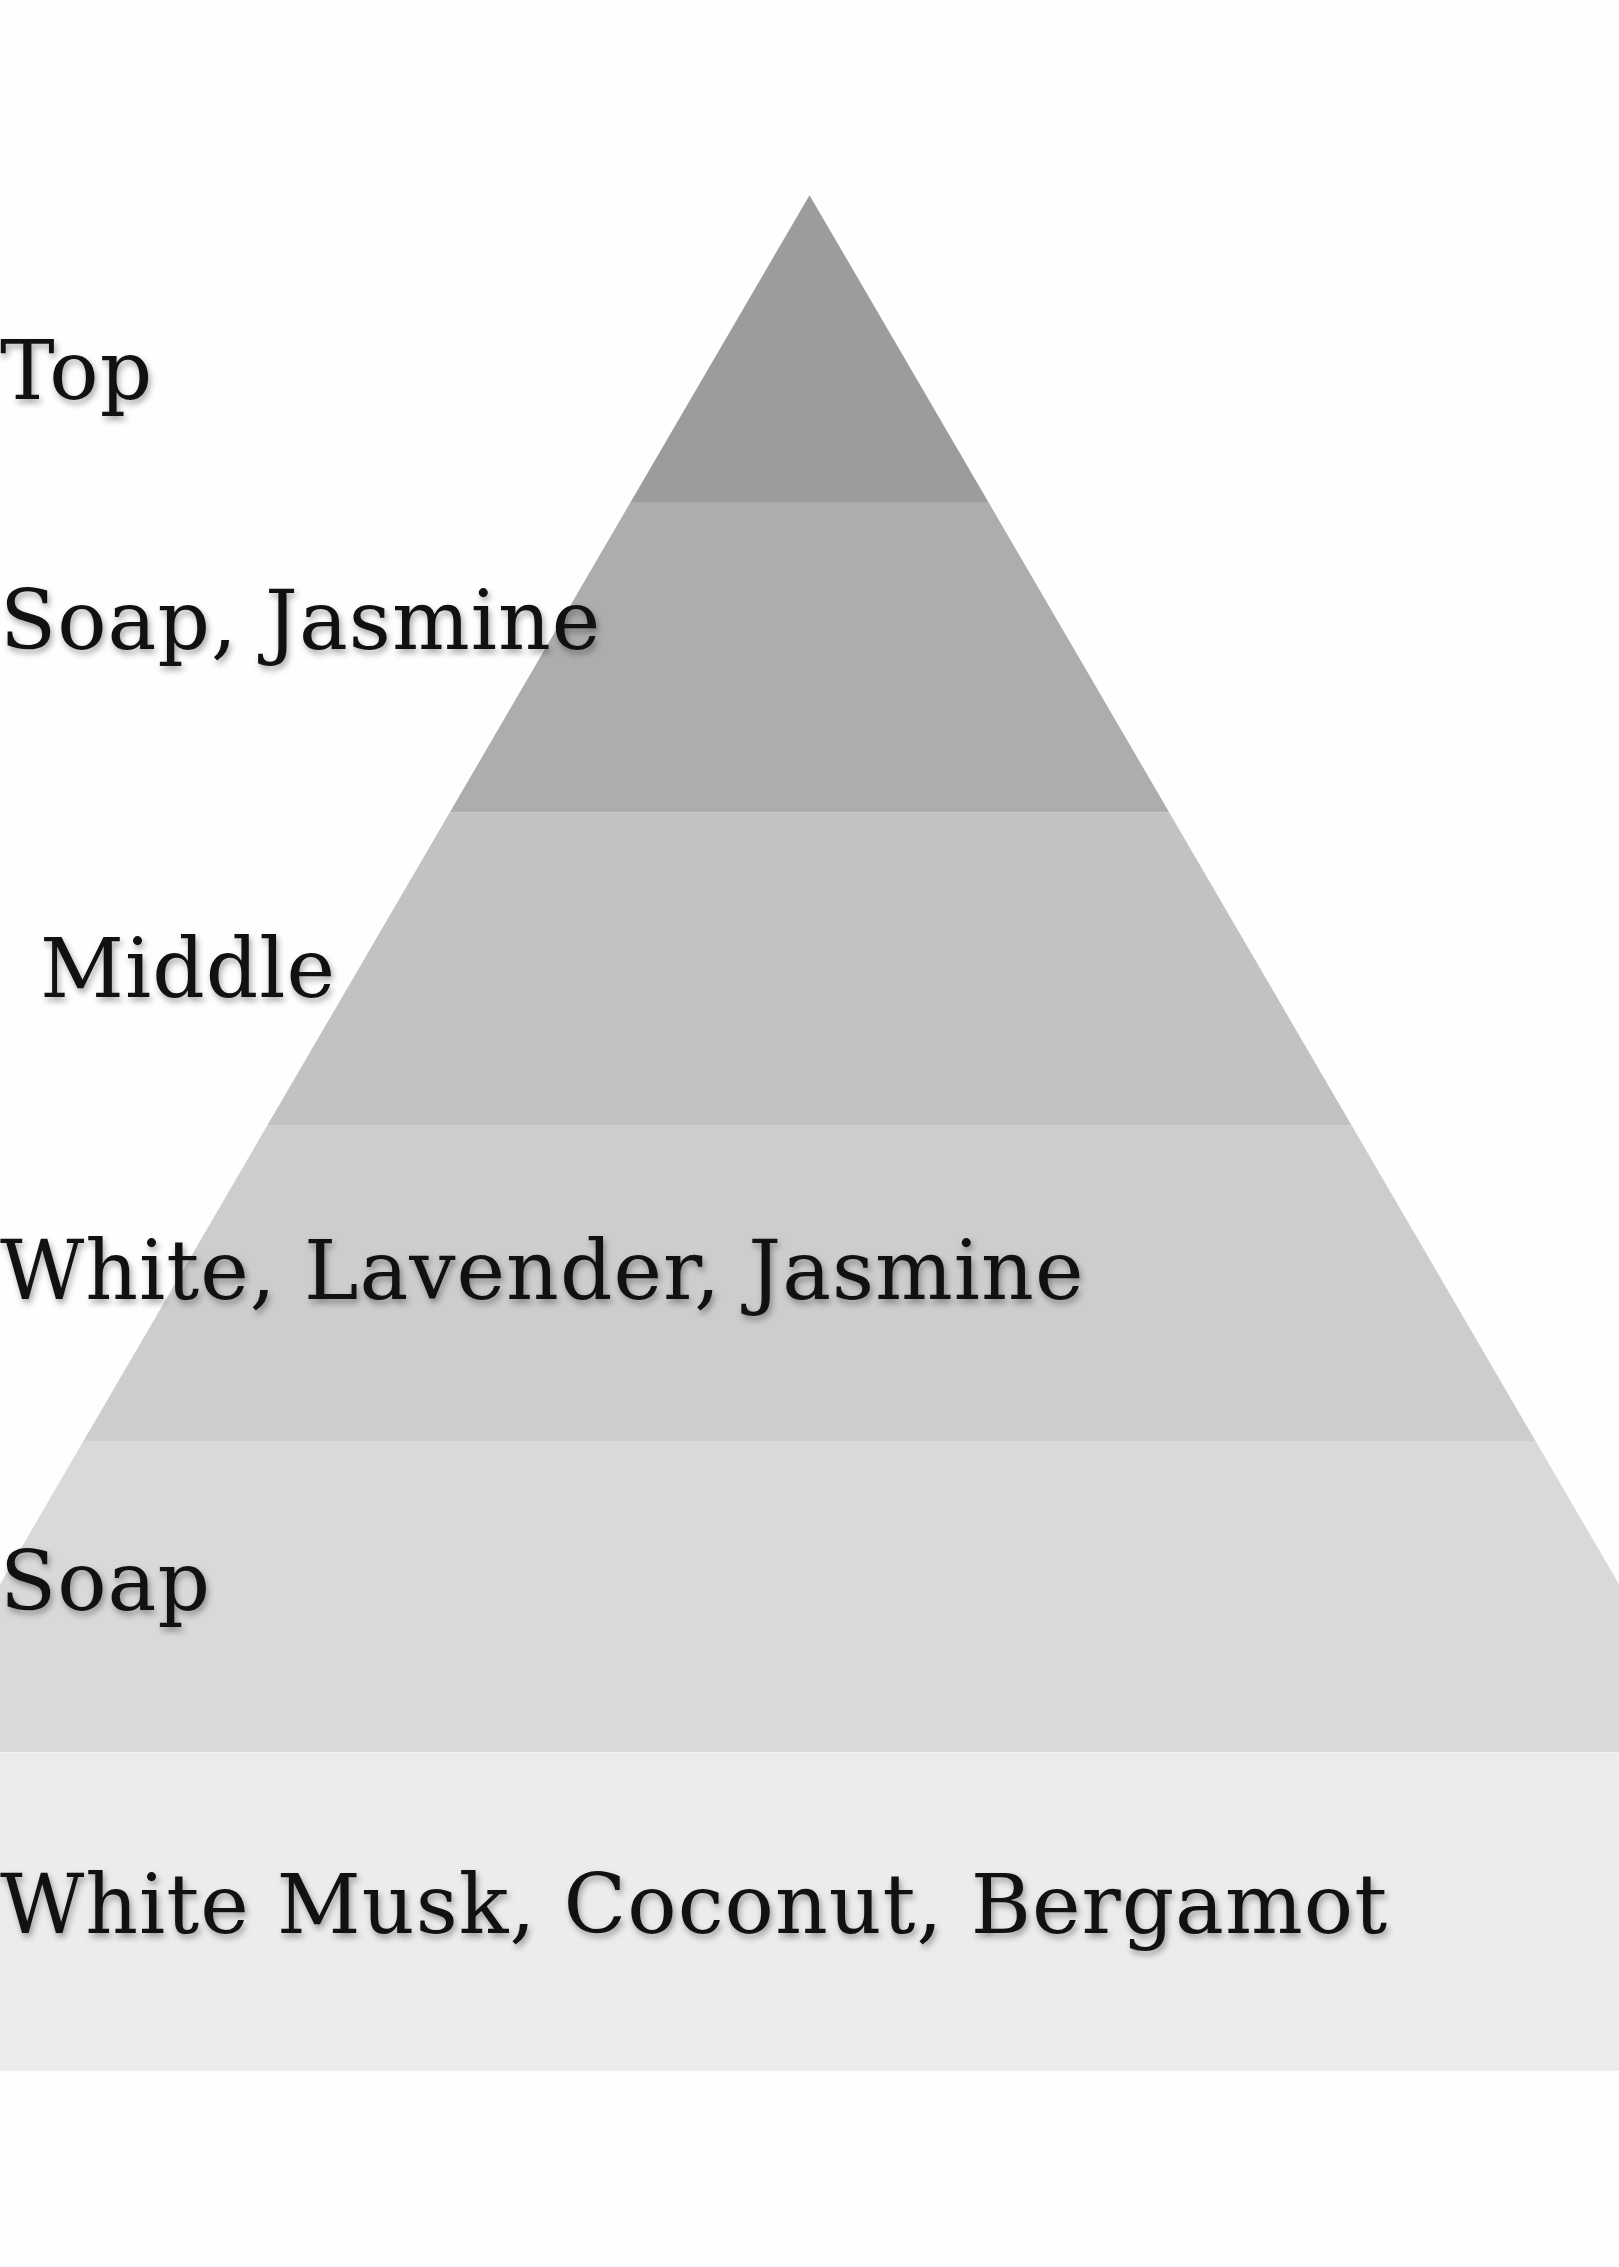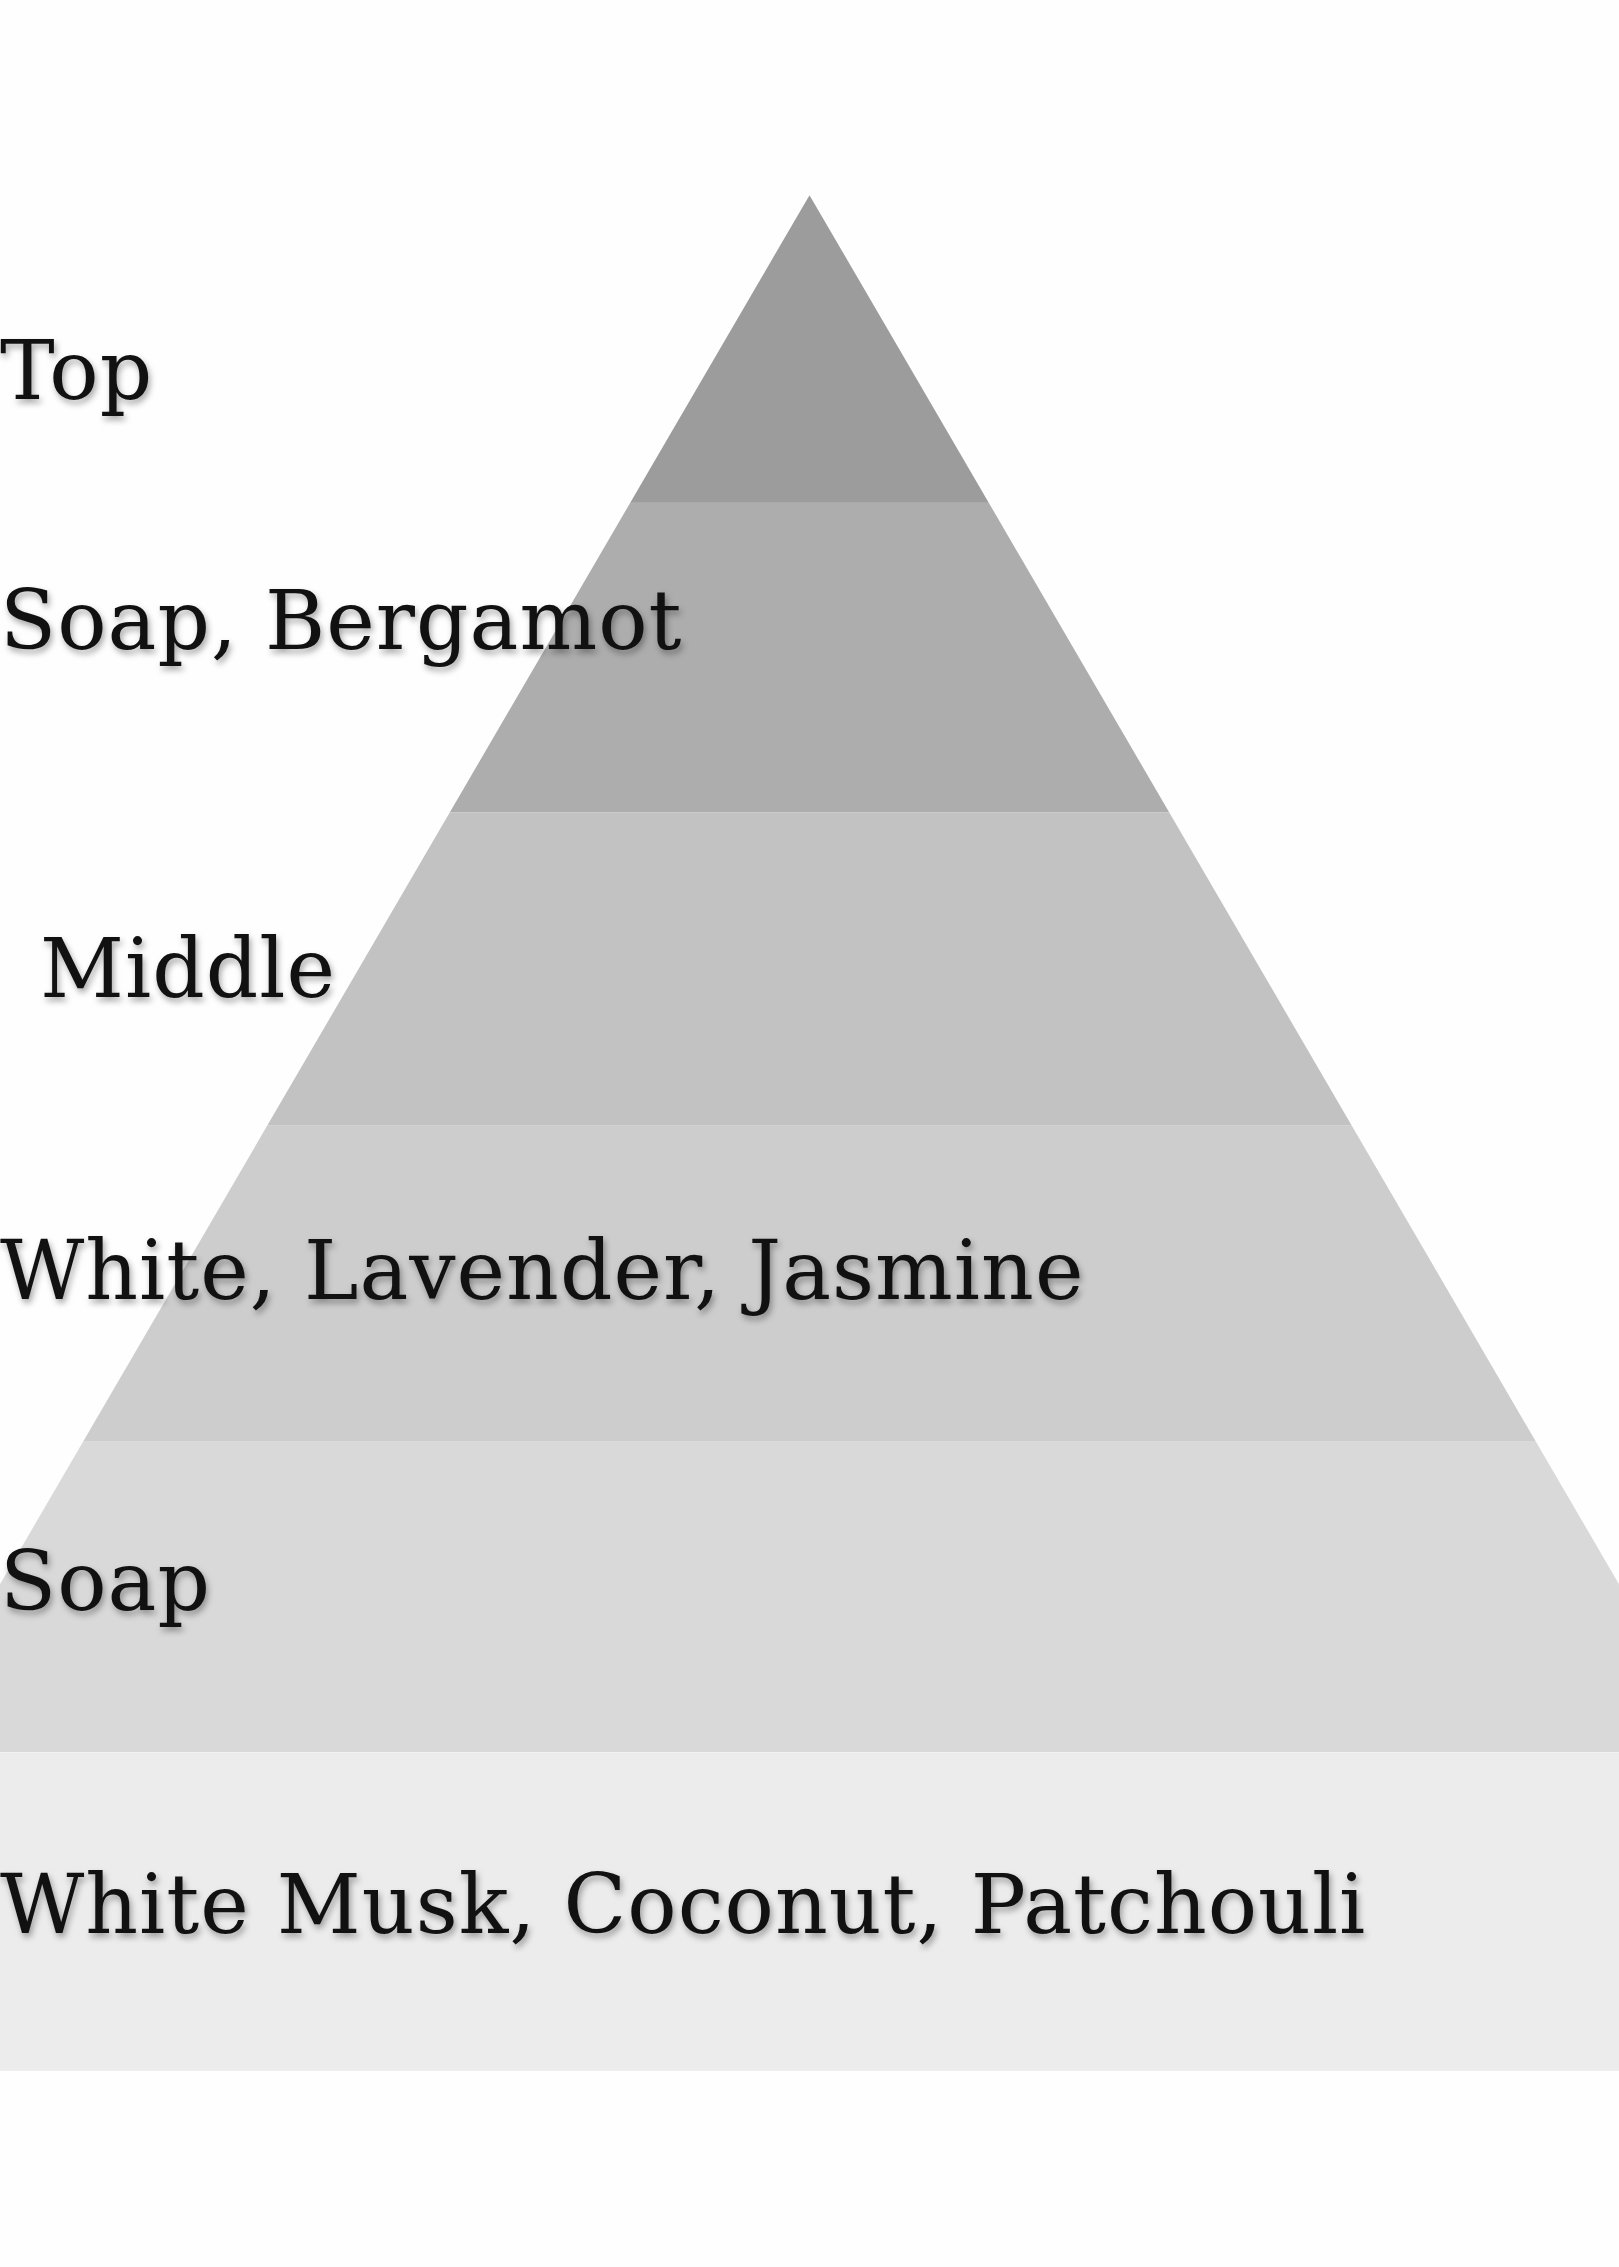--- a/index.html
+++ b/index.html
@@ -20,18 +20,18 @@
     <rect x="0" y="199" width="1652" height="314" fill="#9c9c9c"></rect>
     <rect x="0" y="513" width="1652" height="316" fill="#adadad"></rect>
     <rect x="0" y="829" width="1652" height="319" fill="#c2c2c2"></rect>
     <rect x="0" y="1148" width="1652" height="323" fill="#cdcdcd"></rect>
     <rect x="0" y="1471" width="1652" height="317" fill="#d9d9d9"></rect>
   </g>
   <rect x="0" y="1788" width="1652" height="325" fill="#ececec"></rect>
 </svg>
 
 <div class="lbl" style="top:323px;">Top</div>
-<div class="lbl" style="top:573px;">Soap, Bergamot</div>
+<div class="lbl" style="top:573px;">Soap, Jasmine</div>
 <div class="lbl" style="top:921px;padding-left:40px;">Middle</div>
 <div class="lbl" style="top:1223px;">White, Lavender, Jasmine</div>
 <div class="lbl" style="top:1534px;">Soap</div>
-<div class="lbl" style="top:1857px;">White Musk, Coconut, Patchouli</div>
+<div class="lbl" style="top:1857px;">White Musk, Coconut, Bergamot</div>
 
 
 </body></html>

